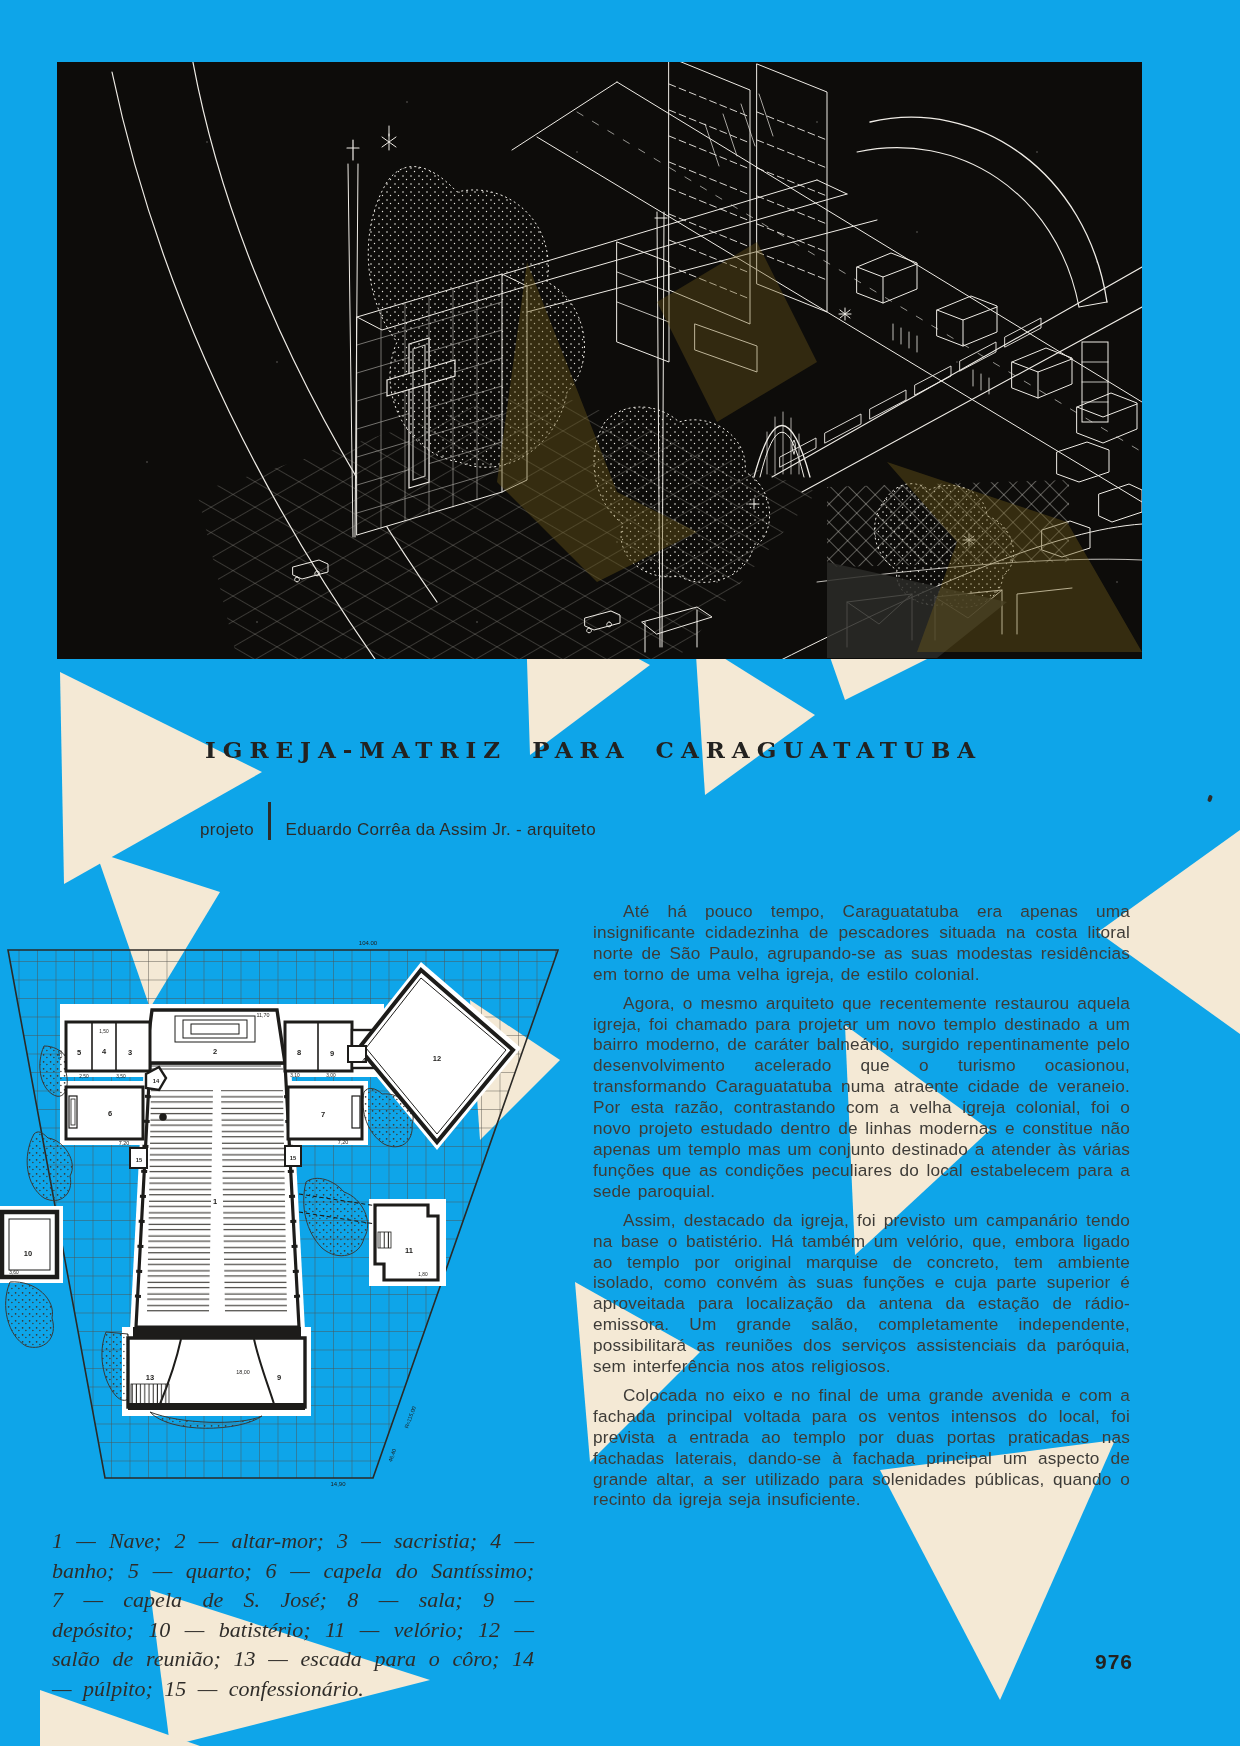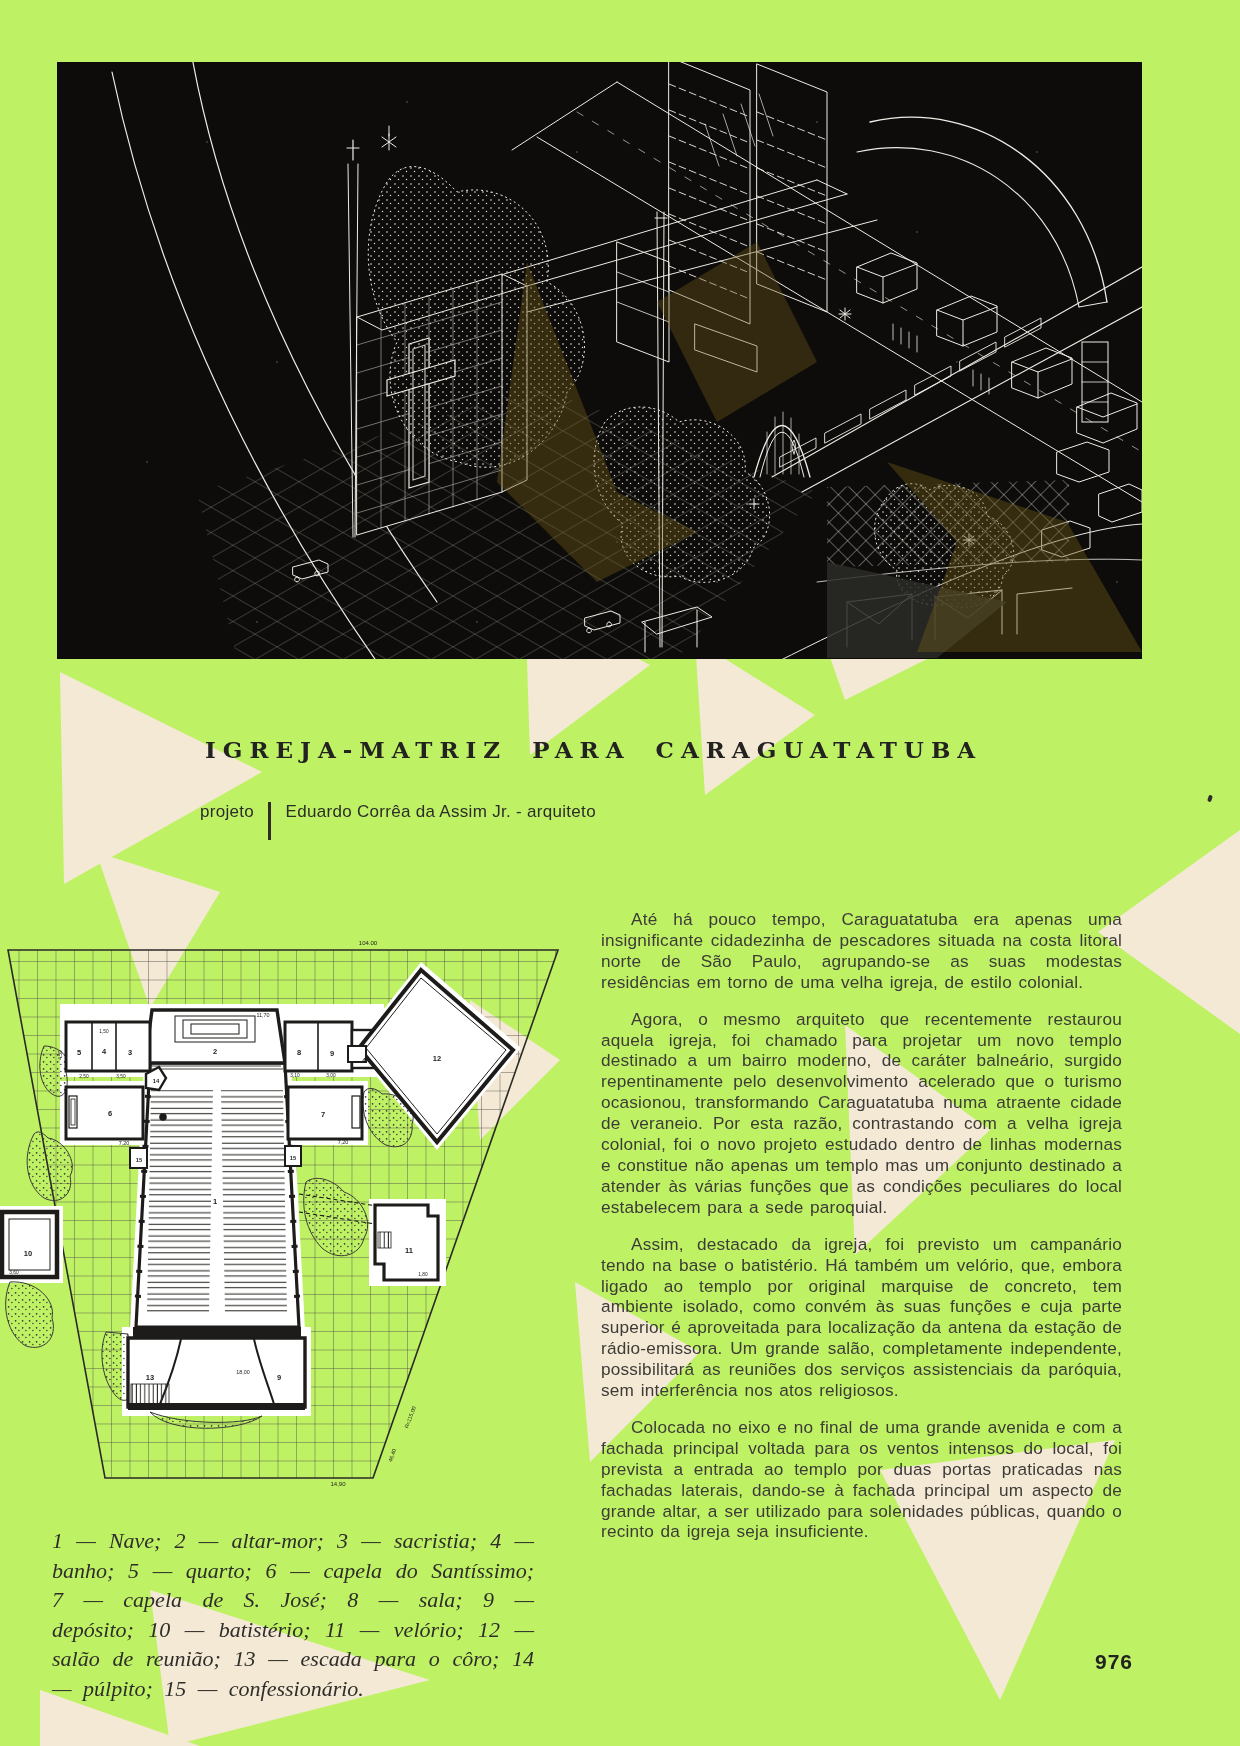--- a/index.html
+++ b/index.html
@@ -1,43 +1,43 @@
 <!DOCTYPE html>
 <html><head>
 <meta charset="utf-8">
 <style>
   html,body{margin:0;padding:0;}
   body{background:#e8e6e1;}
   .page{
     position:relative;width:1240px;height:1746px;margin:0 auto;
-    background:#bef264;overflow:hidden;
+    background:#0ea5e9;overflow:hidden;
     font-family:"Liberation Sans",sans-serif;color:#3d3b37;
   }
   .wm{position:absolute;left:0;top:0;z-index:0;}
   .content{position:absolute;left:0;top:0;width:100%;height:100%;z-index:1;}
   figure{margin:0;}
   .perspective{position:absolute;left:57px;top:62px;width:1085px;height:597px;}
   .perspective svg{display:block;}
   .title{
     position:absolute;left:205px;top:736px;margin:0;
     font-family:"DejaVu Serif",serif;font-weight:bold;
     font-size:23px;letter-spacing:7px;word-spacing:10px;color:#232220;white-space:nowrap;
   }
   .credit{
-    position:absolute;left:200px;top:802px;display:flex;align-items:flex-start;
+    position:absolute;left:200px;top:802px;display:flex;align-items:flex-end;
     font-size:17px;color:#2d2c29;letter-spacing:.3px;
   }
   .credit .bar{width:2.5px;height:38px;background:#2d2c29;margin:0 15px 0 14px;}
   .plan{position:absolute;left:0px;top:850px;width:562px;height:660px;}
   .article{
     position:absolute;left:585px;top:893px;width:553px;
     font-size:17.2px;line-height:20.9px;text-align:justify;
     letter-spacing:.2px;word-spacing:1.6px;color:#3d3b37;
   }
-  .article p{margin:16px;text-indent:30px;}
+  .article p{margin:8px;text-indent:30px;}
   .legend{
     position:absolute;left:52px;top:1526px;width:482px;margin:0;
     font-family:"Liberation Serif",serif;font-style:italic;
     font-size:22px;line-height:29.5px;color:#2f2d2a;word-spacing:6px;text-align:justify;
   }
   .pagenum{
     position:absolute;left:1095px;top:1650px;
     font-size:21px;font-weight:bold;color:#232220;letter-spacing:1px;
   }
   .speck{position:absolute;left:1208px;top:795px;width:4px;height:7px;background:#2e2d2a;border-radius:2px;transform:rotate(18deg);}

